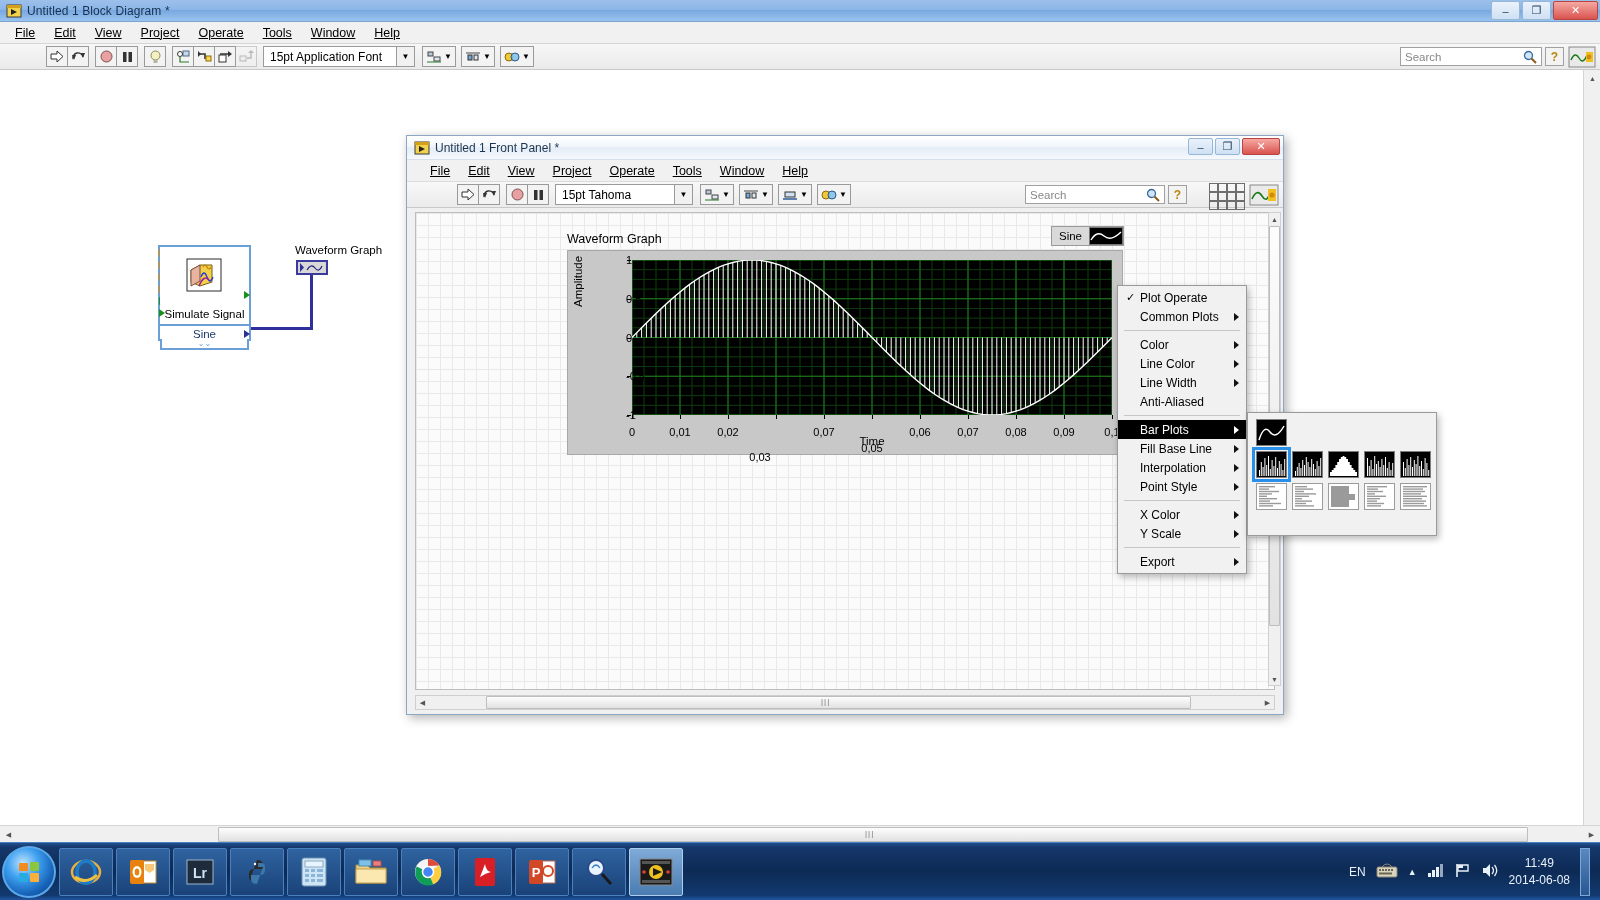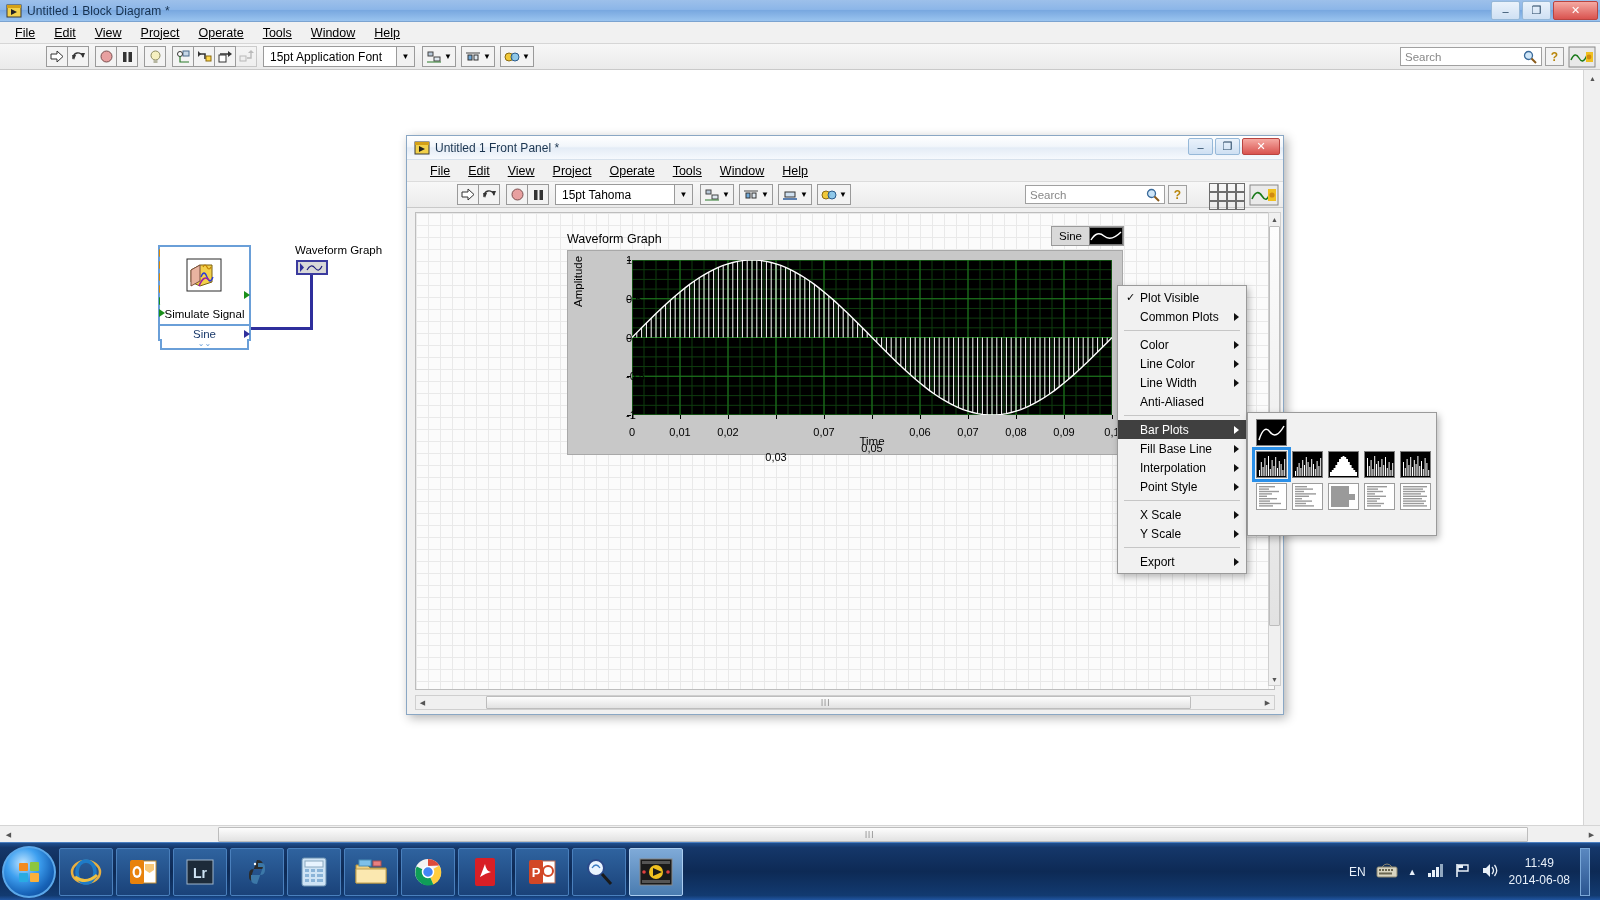--- a/index.html
+++ b/index.html
@@ -190,21 +190,21 @@
   
   .ctxmenu {
     position: absolute; left: 1117px; top: 285px; width: 130px;
     background: #f1f1f1; border: 1px solid #9a9a9a;
     box-shadow: 2px 3px 7px rgba(0,0,0,.28); padding: 2px 0; z-index: 50;
   }
   .ctxitem {
     height: 19px; display: flex; align-items: center; position: relative;
     font-size: 12px; color: #000; padding-left: 22px; cursor: default;
   }
-  .ctxitem.sel { background: #404040; color: #fff; }
+  .ctxitem.sel { background: #000000; color: #fff; }
   .ctxitem .chk { position: absolute; left: 8px; font-size: 11px; }
   .ctxitem .arr {
     position: absolute; right: 7px; width: 0; height: 0;
     border-left: 5px solid #111; border-top: 4px solid transparent; border-bottom: 4px solid transparent;
   }
   .ctxitem.sel .arr { border-left-color: #fff; }
   .ctxsep { height: 1px; background: #c6c6c6; margin: 4px 6px; }
   
   .submenu {
     position: absolute; left: 1247px; top: 412px; width: 190px; height: 124px;
@@ -775,21 +775,21 @@
               <div style="position: absolute; left: 59px; top: 164px; width: 4px; height: 1px; background: rgb(0, 0, 0);"></div>
             </div>
 
           <div id="xticks">
               <div class="wf-xtick" style="position: absolute; left: 64px; top: 170px; transform: translateX(-50%);">0</div>
               <div style="position: absolute; left: 64px; top: 164px; width: 1px; height: 4px; background: rgb(0, 0, 0);"></div>
               <div class="wf-xtick" style="position: absolute; left: 112px; top: 170px; transform: translateX(-50%);">0,01</div>
               <div style="position: absolute; left: 112px; top: 164px; width: 1px; height: 4px; background: rgb(0, 0, 0);"></div>
               <div class="wf-xtick" style="position: absolute; left: 160px; top: 170px; transform: translateX(-50%);">0,02</div>
               <div style="position: absolute; left: 160px; top: 164px; width: 1px; height: 4px; background: rgb(0, 0, 0);"></div>
-              <div class="wf-xtick" style="position: absolute; left: 208px; top: 170px; transform: translateX(-50%); margin-top: 30px;">0,03</div>
+              <div class="wf-xtick" style="position: absolute; left: 192px; top: 170px; transform: translateX(-50%); margin-top: 30px;">0,03</div>
               <div style="position: absolute; left: 208px; top: 164px; width: 1px; height: 4px; background: rgb(0, 0, 0);"></div>
               <div class="wf-xtick" style="position: absolute; left: 256px; top: 170px; transform: translateX(-50%);">0,07</div>
               <div style="position: absolute; left: 256px; top: 164px; width: 1px; height: 4px; background: rgb(0, 0, 0);"></div>
               <div class="wf-xtick" style="position: absolute; left: 304px; top: 186px; transform: translateX(-50%);">0,05</div>
               <div style="position: absolute; left: 304px; top: 164px; width: 1px; height: 4px; background: rgb(0, 0, 0);"></div>
               <div class="wf-xtick" style="position: absolute; left: 352px; top: 170px; transform: translateX(-50%);">0,06</div>
               <div style="position: absolute; left: 352px; top: 164px; width: 1px; height: 4px; background: rgb(0, 0, 0);"></div>
               <div class="wf-xtick" style="position: absolute; left: 400px; top: 170px; transform: translateX(-50%);">0,07</div>
               <div style="position: absolute; left: 400px; top: 164px; width: 1px; height: 4px; background: rgb(0, 0, 0);"></div>
               <div class="wf-xtick" style="position: absolute; left: 448px; top: 170px; transform: translateX(-50%);">0,08</div>
@@ -826,21 +826,21 @@
       <div class="sb-thumb" style="left:70px;top:0;width:705px;height:13px;"></div>
       <div class="sb-grip" style="left:405px;top:1px;">|||</div>
       <div class="sb-arrow" style="right:0;top:0;width:13px;height:13px;">▶</div>
     </div>
 
   </div>
 
   <div class="ctxmenu" id="ctxmenu">
       <div class="ctxitem">
         <span class="chk">✓</span>
-        <span>Plot Visible</span>
+        <span>Plot Operate</span>
       </div>
       <div class="ctxitem">
         <span>Common Plots</span>
         <span class="arr"></span>
       </div>
       <div class="ctxsep"></div>
       <div class="ctxitem">
         <span>Color</span>
         <span class="arr"></span>
       </div>
@@ -867,21 +867,21 @@
       <div class="ctxitem">
         <span>Interpolation</span>
         <span class="arr"></span>
       </div>
       <div class="ctxitem">
         <span>Point Style</span>
         <span class="arr"></span>
       </div>
       <div class="ctxsep"></div>
       <div class="ctxitem">
-        <span>X Scale</span>
+        <span>X Color</span>
         <span class="arr"></span>
       </div>
       <div class="ctxitem">
         <span>Y Scale</span>
         <span class="arr"></span>
       </div>
       <div class="ctxsep"></div>
       <div class="ctxitem">
         <span>Export</span>
         <span class="arr"></span>

